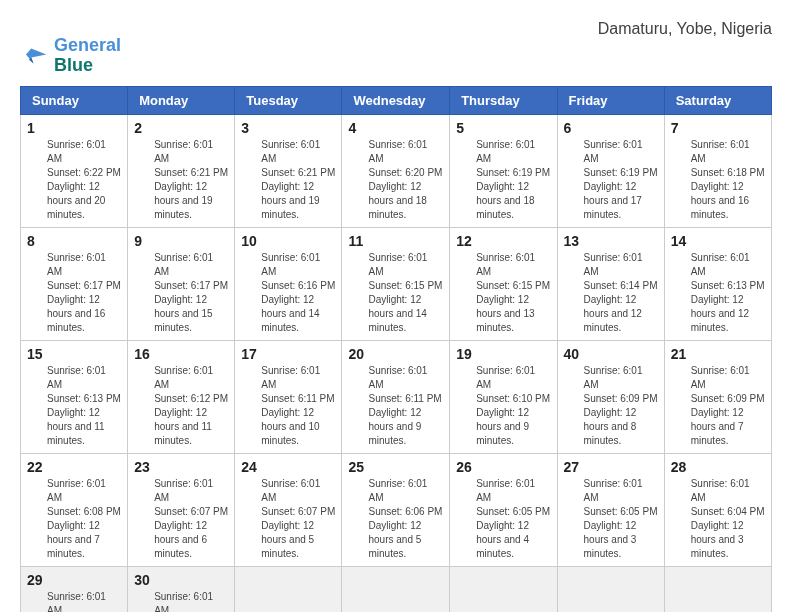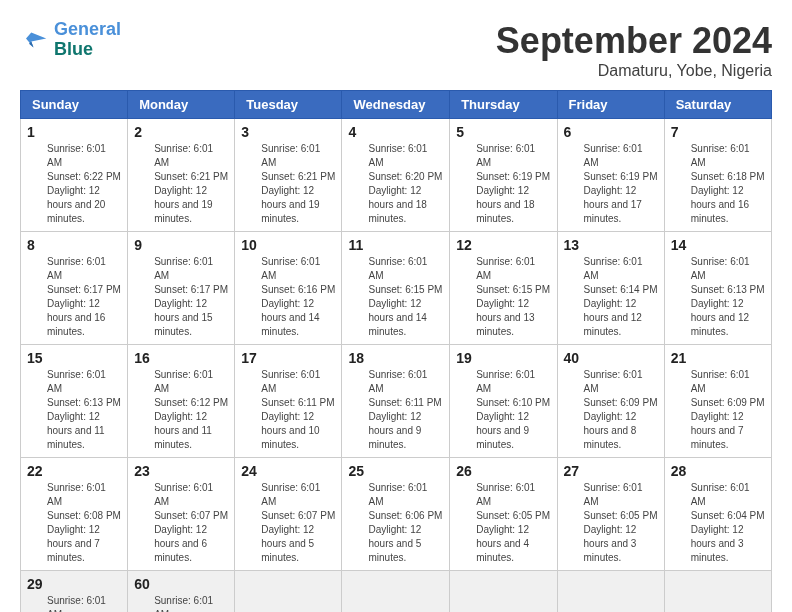--- a/index.html
+++ b/index.html
@@ -13,20 +13,21 @@
     .header {
       display: flex;
       justify-content: space-between;
       align-items: flex-start;
       margin-bottom: 10px;
     }
     .logo {
       display: flex;
       align-items: center;
       gap: 4px;
+      margin-top: 16px;
     }
     .logo-text {
       font-size: 18px;
       font-weight: bold;
       color: #333;
       line-height: 1.1;
     }
     .logo-text span {
       color: #4a90d9;
     }
@@ -96,21 +97,20 @@
     <svg class="logo-bird" viewBox="0 0 40 40">
       <polygon points="15,10 35,18 15,22 18,30 8,18" fill="#4a90d9"></polygon>
       <polygon points="15,22 18,30 12,25" fill="#2a6aad"></polygon>
     </svg>
     <div class="logo-text">
       <div><span>General</span></div>
       <div><span style="color:#0f766e">Blue</span></div>
     </div>
   </div>
   <div class="title-block">
-    <div class="month-title">September 2024</div>
     <div class="subtitle">Damaturu, Yobe, Nigeria</div>
   </div>
 </div>
 
 <table class="calendar">
   <thead>
     <tr>
     <th>Sunday</th>
         <th>Monday</th>
         <th>Tuesday</th>
@@ -256,21 +256,21 @@
         </td>
         <td>
           <span class="day-num">17</span>
           <div class="day-info">
             Sunrise: 6:01 AM<br>
             Sunset: 6:11 PM<br>
             Daylight: 12 hours and 10 minutes.
           </div>
         </td>
         <td>
-          <span class="day-num">18</span>
+          <span class="day-num">20</span>
           <div class="day-info">
             Sunrise: 6:01 AM<br>
             Sunset: 6:11 PM<br>
             Daylight: 12 hours and 9 minutes.
           </div>
         </td>
         <td>
           <span class="day-num">19</span>
           <div class="day-info">
             Sunrise: 6:01 AM<br>
@@ -356,21 +356,21 @@
       <tr style="background: #ef4444;">
         <td style="background: rgb(240, 240, 240);">
           <span class="day-num">29</span>
           <div class="day-info">
             Sunrise: 6:01 AM<br>
             Sunset: 6:03 PM<br>
             Daylight: 12 hours and 2 minutes.
           </div>
         </td>
         <td style="background: rgb(240, 240, 240);">
-          <span class="day-num">60</span>
+          <span class="day-num">30</span>
           <div class="day-info">
             Sunrise: 6:01 AM<br>
             Sunset: 6:03 PM<br>
             Daylight: 12 hours and 1 minute.
           </div>
         </td>
         <td class="empty-cell" style="background: rgb(240, 240, 240);"></td>
         <td class="empty-cell" style="background: rgb(240, 240, 240);"></td>
         <td class="empty-cell" style="background: rgb(240, 240, 240);"></td>
         <td class="empty-cell" style="background: rgb(240, 240, 240);"></td>

